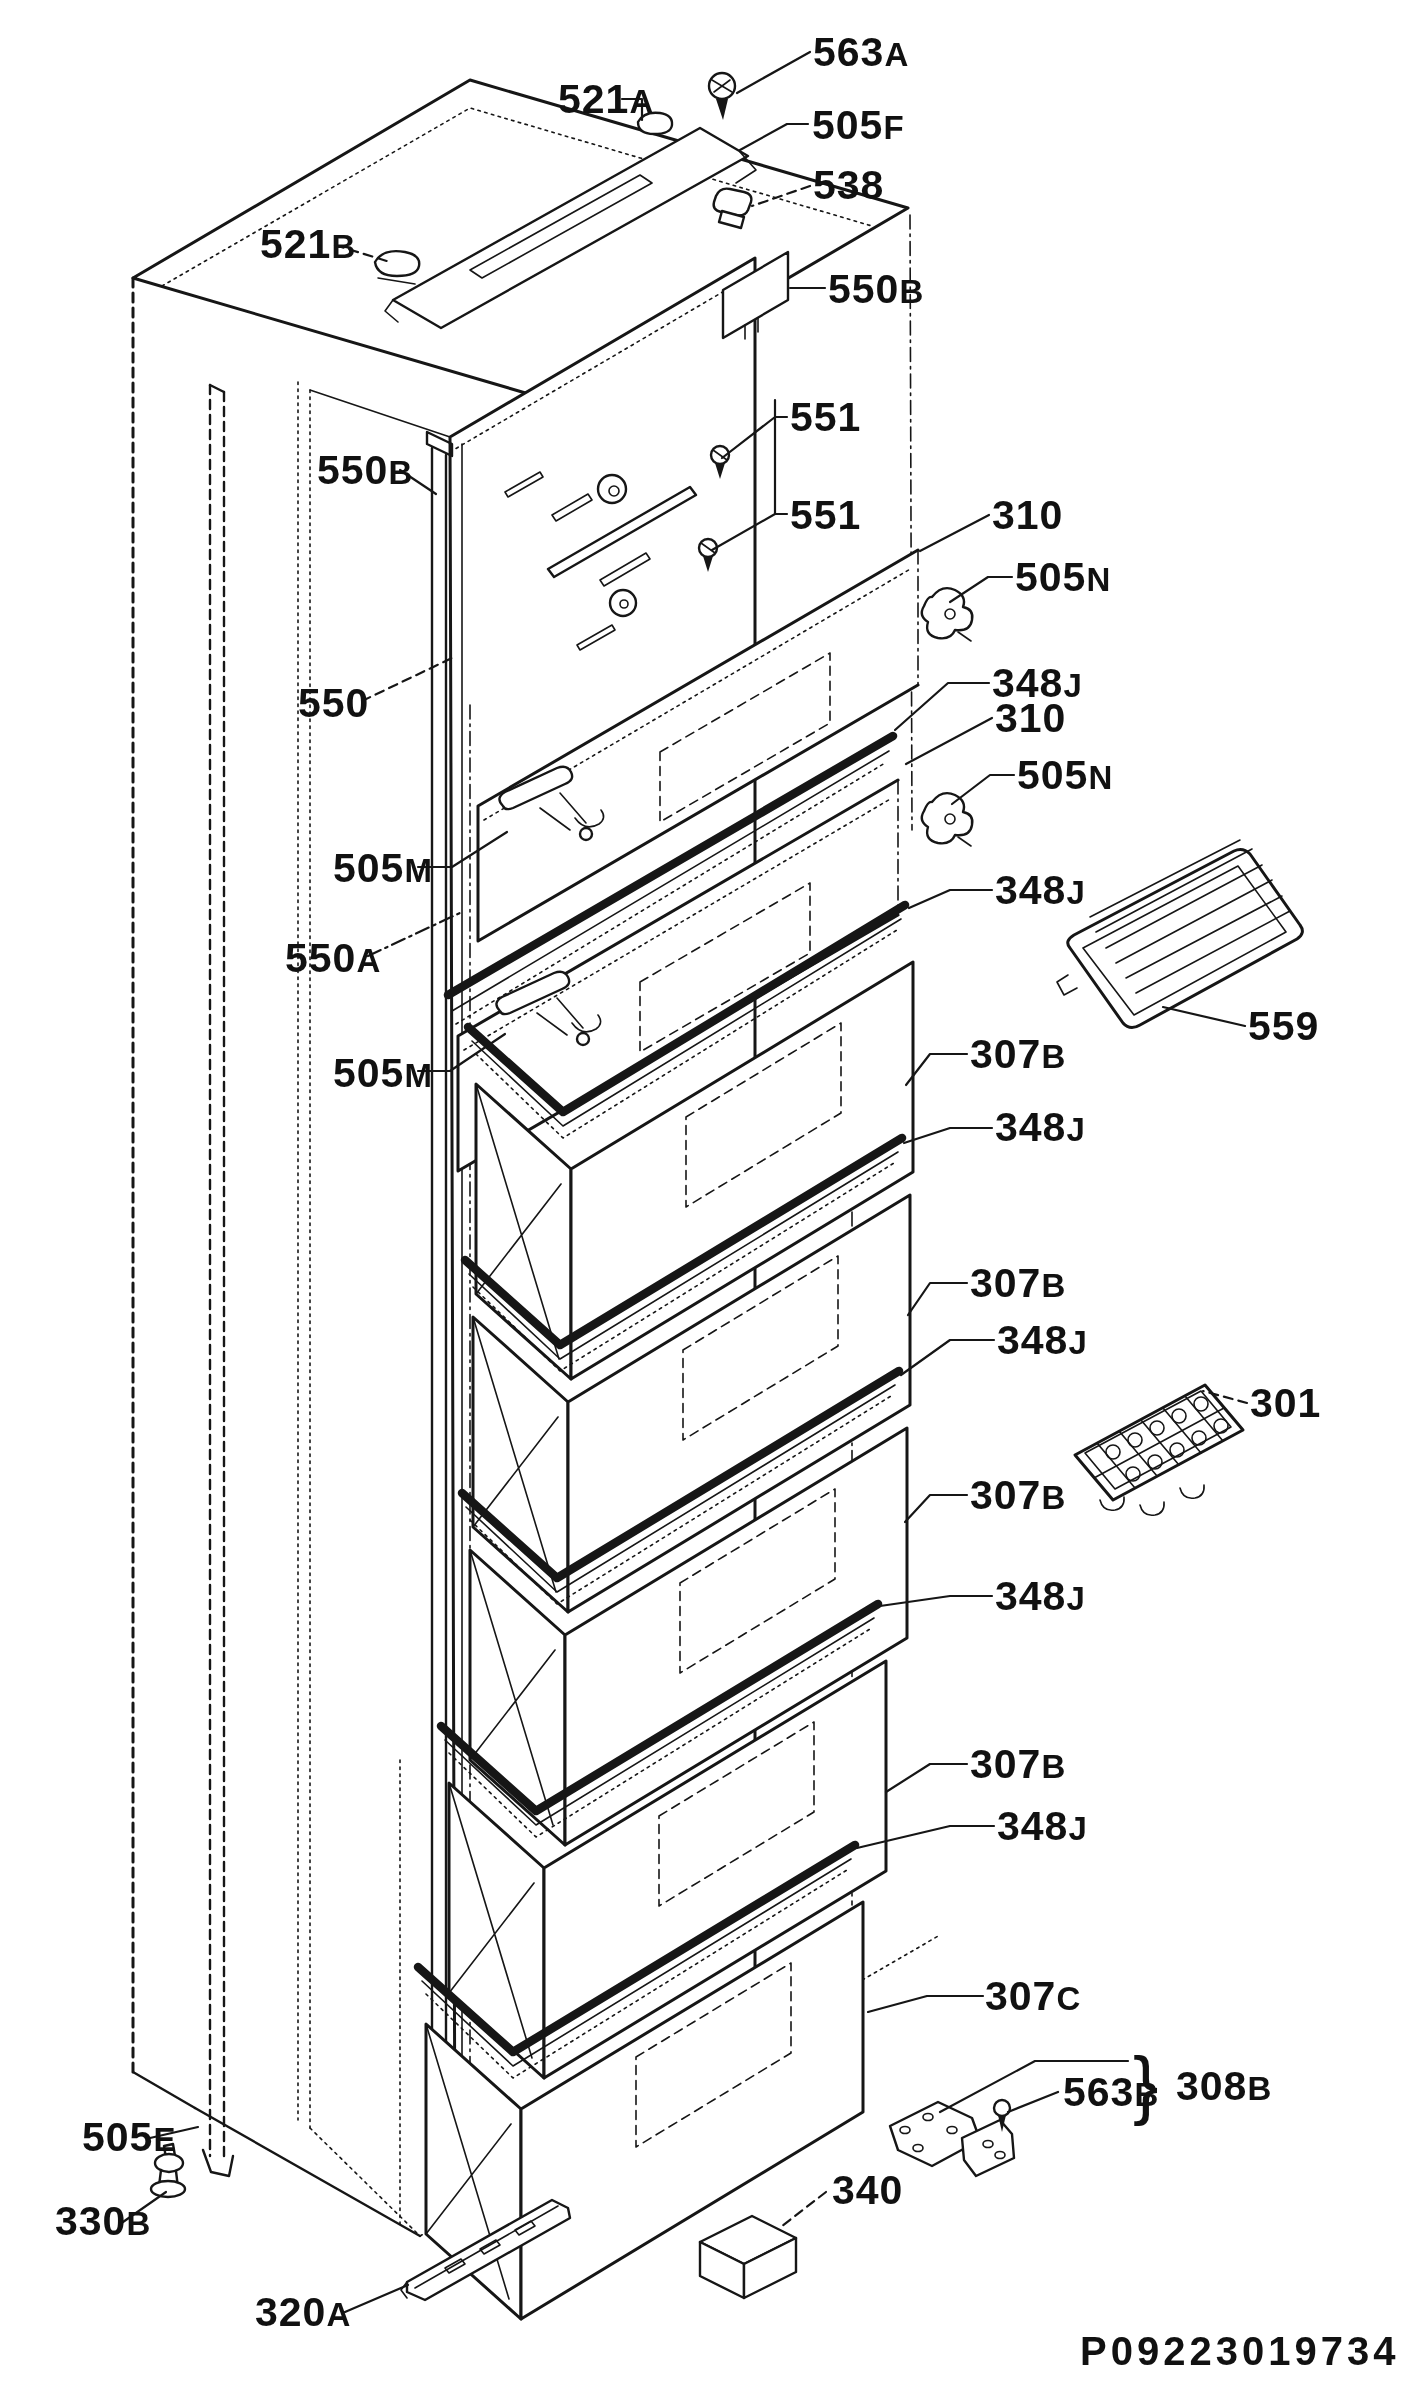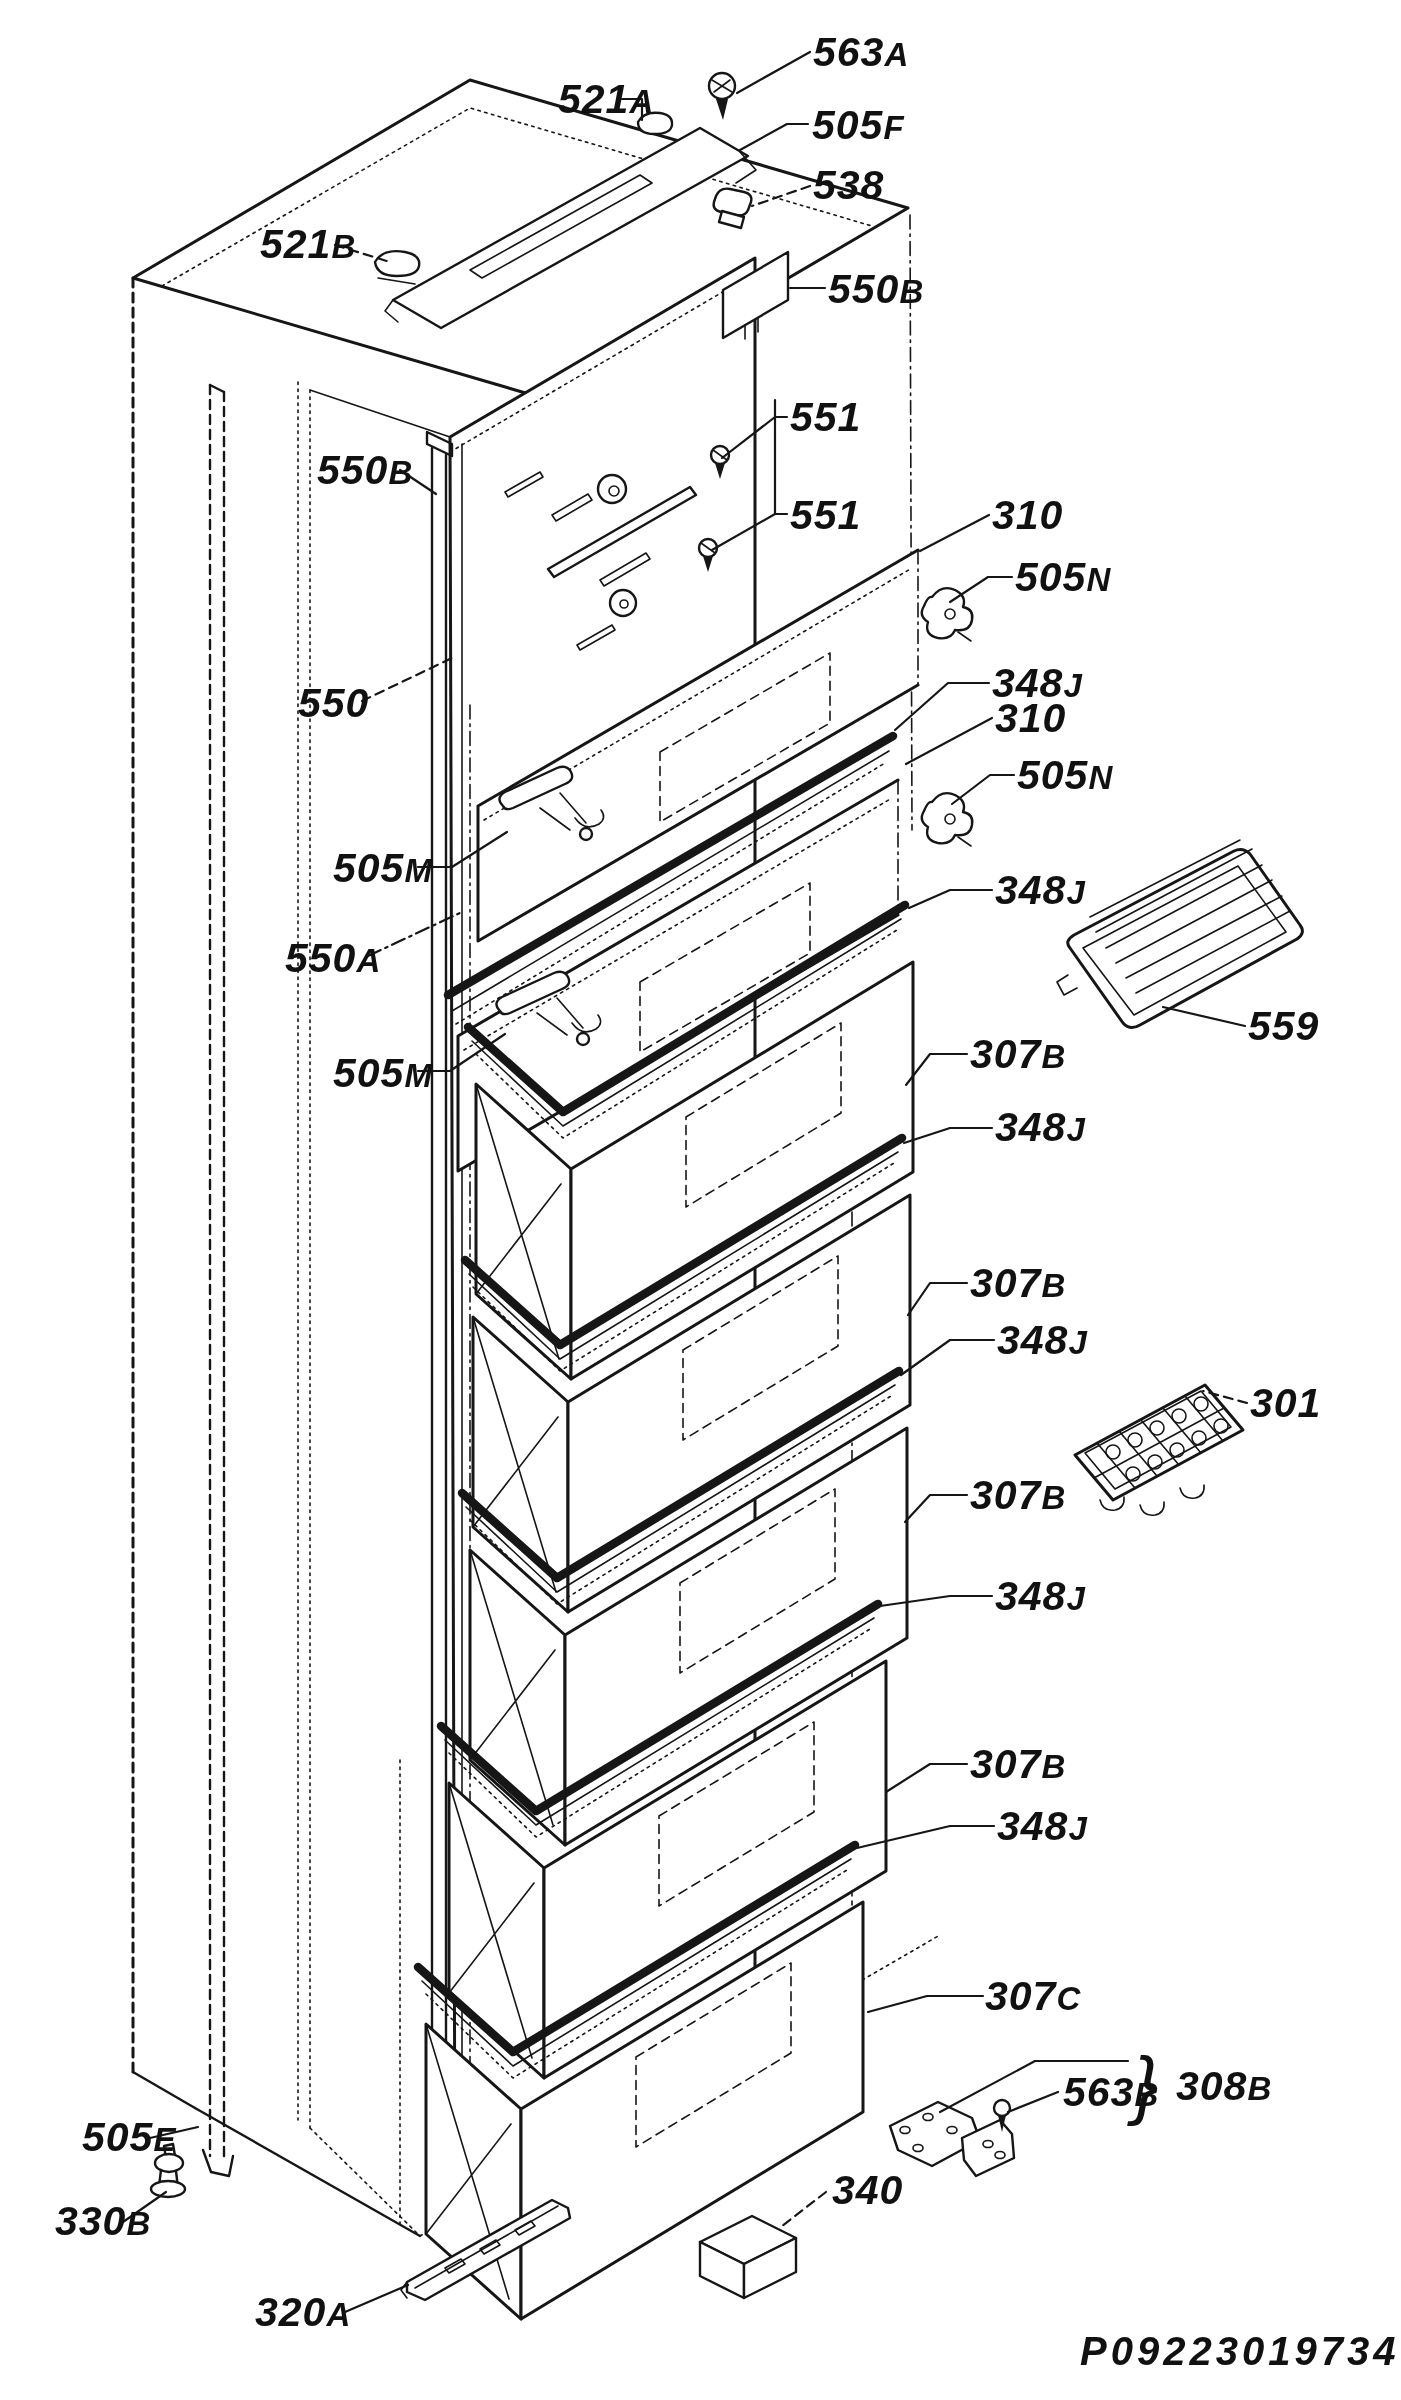--- a/index.html
+++ b/index.html
@@ -1,16 +1,16 @@
 <!DOCTYPE html>
 <html><head>
 <meta charset="utf-8">
 <style>
   html,body{margin:0;padding:0;background:#fff;}
-  .page{width:1401px;height:2400px;background:#fff;position:relative;overflow:hidden;font-style:italic;}
+  .page{width:1401px;height:2400px;background:#fff;position:relative;overflow:hidden;}
   svg{display:block;}
   text{font-family:"Liberation Sans",sans-serif;font-weight:bold;font-size:41px;fill:#111;letter-spacing:1px;}
   .suf{font-size:33px;}
   .code{font-size:40px;letter-spacing:4px;}
   .brace{font-size:76px;font-weight:normal;letter-spacing:0;}
   .ln{fill:none;stroke:#161616;stroke-width:2.4;stroke-linecap:round;stroke-linejoin:round;}
   .w3{stroke-width:3;}
   .thin{stroke-width:1.6;}
   .thk{stroke-width:8.5;}
   .fw{fill:#ffffff;}

